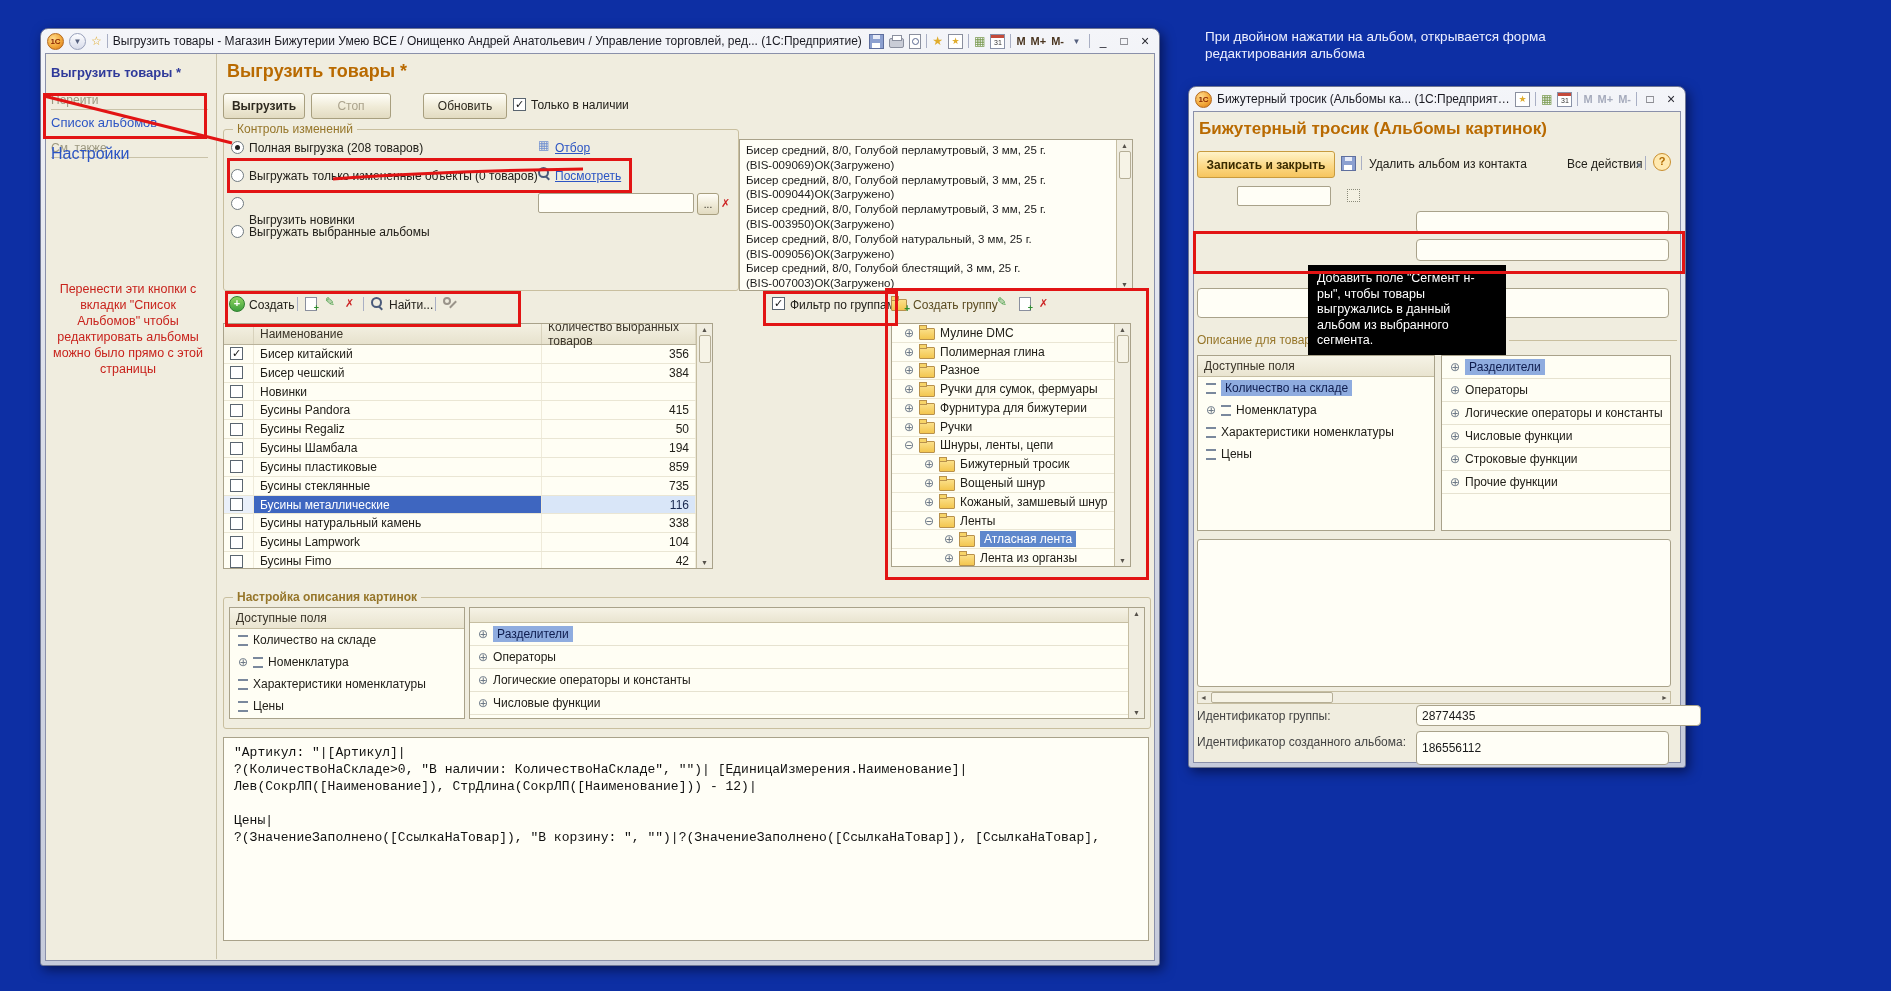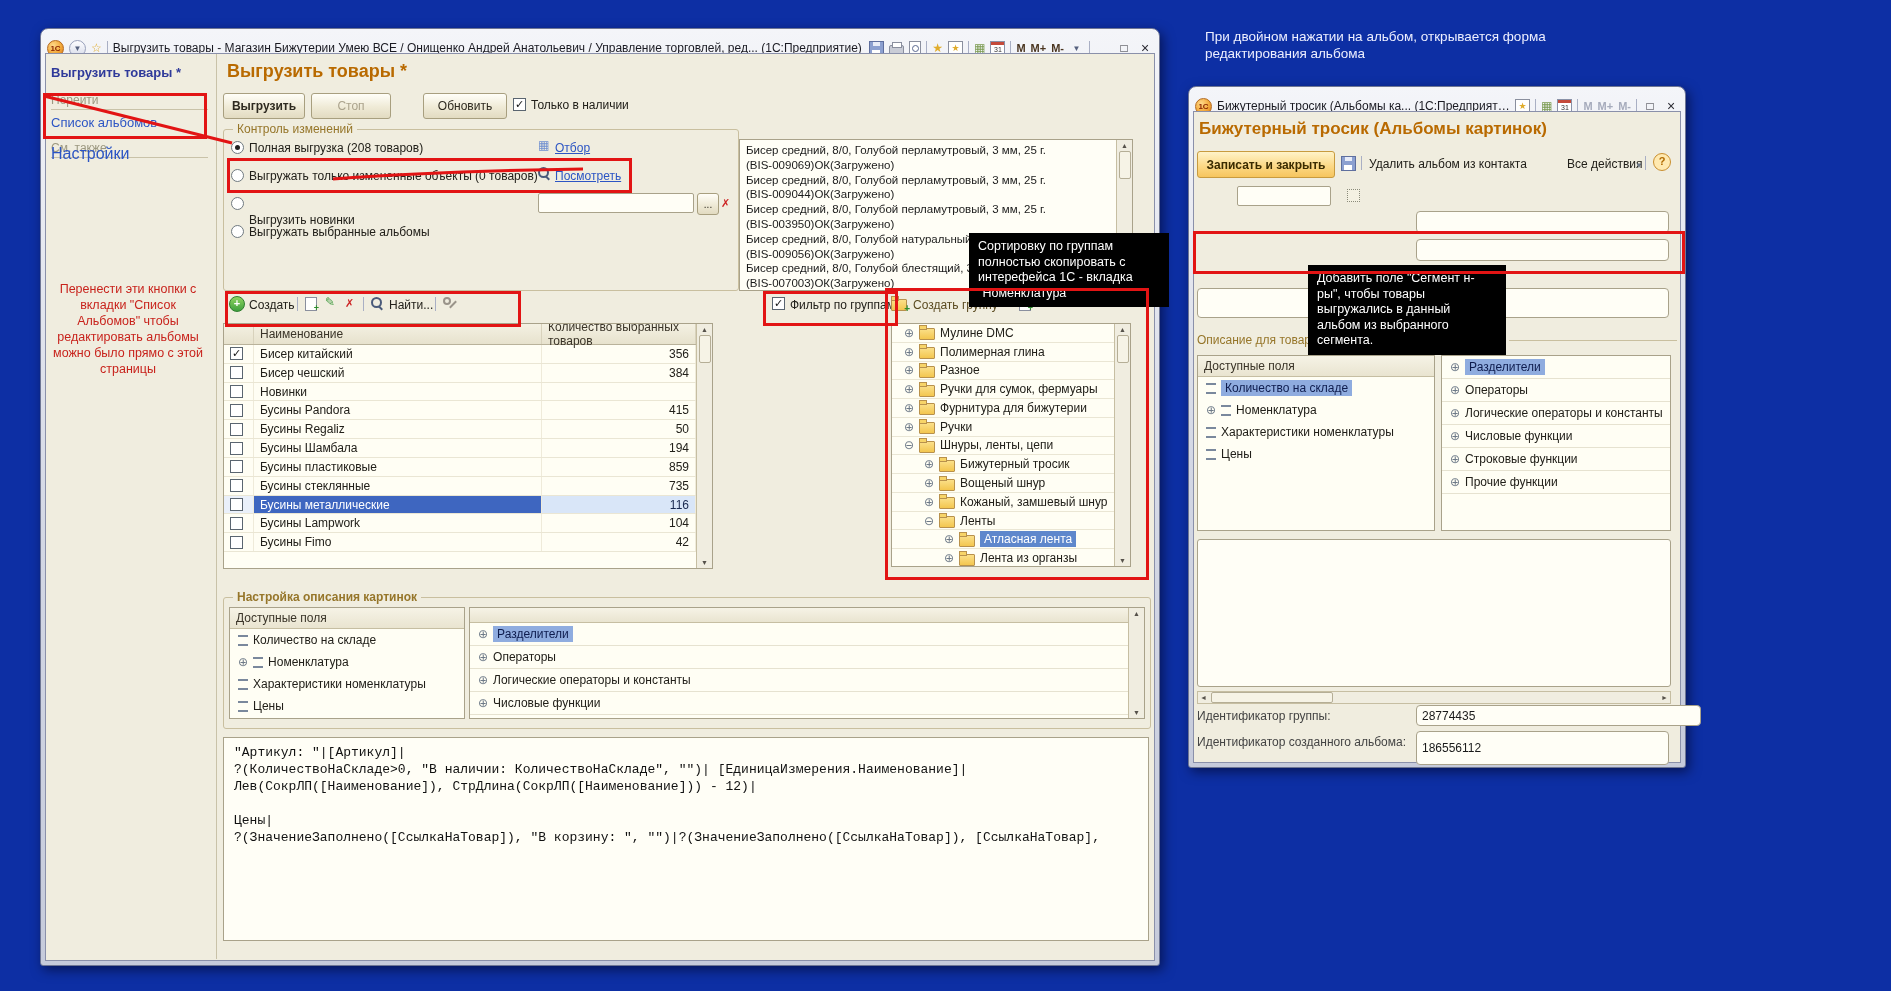--- a/index.html
+++ b/index.html
@@ -3,21 +3,21 @@
 <meta charset="utf-8">
 <style>
   html,body{margin:0;padding:0;}
   body{font-family:"Liberation Sans","DejaVu Sans",sans-serif;}
   .desktop{position:relative;width:1891px;height:991px;background:#0D2FA4;overflow:hidden;}
 
   
   .win{position:absolute;background:linear-gradient(#F4F5F9,#D3D7E4 55%,#C6CBDB);border:1px solid #6E7694;
        border-radius:8px 8px 3px 3px;box-shadow:3px 4px 12px rgba(0,0,25,.55);}
   .win .body{position:absolute;left:4px;right:4px;top:24px;bottom:4px;background:#F0EDDF;border:1px solid #8A90AA;}
-  .titlebar{position:absolute;left:0;top:0;right:0;height:24px;display:flex;align-items:center;padding:7px 6px;gap:5px;}
+  .titlebar{position:absolute;left:0;top:0;right:0;height:24px;display:flex;align-items:center;padding:0 6px;gap:5px;}
   .titlebar .title{font-size:12px;color:#1A1A22;white-space:nowrap;overflow:hidden;text-overflow:ellipsis;}
   .tsep{width:1px;height:14px;background:#A9AFC4;}
   .wbtn{font-size:12px;color:#2A2A33;width:16px;text-align:center;line-height:16px;}
   .mbtn{font-size:11px;font-weight:bold;color:#4A3520;}
   .mbtn.dis{color:#A6ABBC;}
   .appicon{width:15px;height:15px;border-radius:50%;background:radial-gradient(circle at 35% 30%,#FFD98A,#F2A93B 55%,#D97415);
            border:1px solid #B4691E;color:#8A2500;font-size:8px;font-weight:bold;display:flex;align-items:center;justify-content:center;}
   .circbtn{width:15px;height:15px;border-radius:50%;background:linear-gradient(#FDFDFF,#D8DCEA);border:1px solid #98A0BA;
            font-size:8px;color:#55607E;display:flex;align-items:center;justify-content:center;}
 
@@ -287,20 +287,27 @@
             <div class="tcell cbc" style="width: 30px;">
               <span class="cb"></span>
             </div>
             <div class="tcell namec" style="width: 288px;">Бусины металлические</div>
             <div class="tcell cntc" style="flex: 1 1 0%; justify-content: flex-end;">116</div>
           </div>
           <div class="trow">
             <div class="tcell cbc" style="width: 30px;">
               <span class="cb"></span>
             </div>
+            <div class="tcell namec" style="width: 288px;">Бусины натуральный камень</div>
+            <div class="tcell cntc" style="flex: 1 1 0%; justify-content: flex-end;">338</div>
+          </div>
+          <div class="trow">
+            <div class="tcell cbc" style="width: 30px;">
+              <span class="cb"></span>
+            </div>
             <div class="tcell namec" style="width: 288px;">Бусины Lampwork</div>
             <div class="tcell cntc" style="flex: 1 1 0%; justify-content: flex-end;">104</div>
           </div>
           <div class="trow">
             <div class="tcell cbc" style="width: 30px;">
               <span class="cb"></span>
             </div>
             <div class="tcell namec" style="width: 288px;">Бусины Fimo</div>
             <div class="tcell cntc" style="flex: 1 1 0%; justify-content: flex-end;">42</div>
           </div>
@@ -450,21 +457,20 @@
 Цены|
 ?(ЗначениеЗаполнено([СсылкаНаТовар]), "В корзину: ", "")|?(ЗначениеЗаполнено([СсылкаНаТовар]), [СсылкаНаТовар],</pre>
     </div>
 
     <div class="redbox" style="left:2px;top:64px;width:158px;height:40px;"></div>
     <div class="redbox" style="left:186px;top:129px;width:399px;height:29px;"></div>
     <div class="redbox" style="left:184px;top:262px;width:290px;height:30px;"></div>
     <div class="redbox" style="left:722px;top:262px;width:129px;height:29px;"></div>
     <div class="redbox" style="left:844px;top:259px;width:258px;height:286px;"></div>
 
-    <div class="tooltip" style="left:928px;top:204px;width:182px;">Сортировку по группам полностью скопировать с интерефейса 1С - вкладка "Номенклатура"</div>
   </div>
 
   <div class="win" style="left:1188px;top:86px;width:496px;height:680px;">
     <div class="titlebar">
       <span class="appicon">1С</span>
       <span class="title" style="flex:1;">Бижутерный тросик (Альбомы ка...  (1С:Предприятие)</span>
       <span class="ico ico-starbox">★</span>
       <span class="tsep"></span>
       <span class="ico-calc">▦</span>
       <span class="ico ico-cal">31</span>

